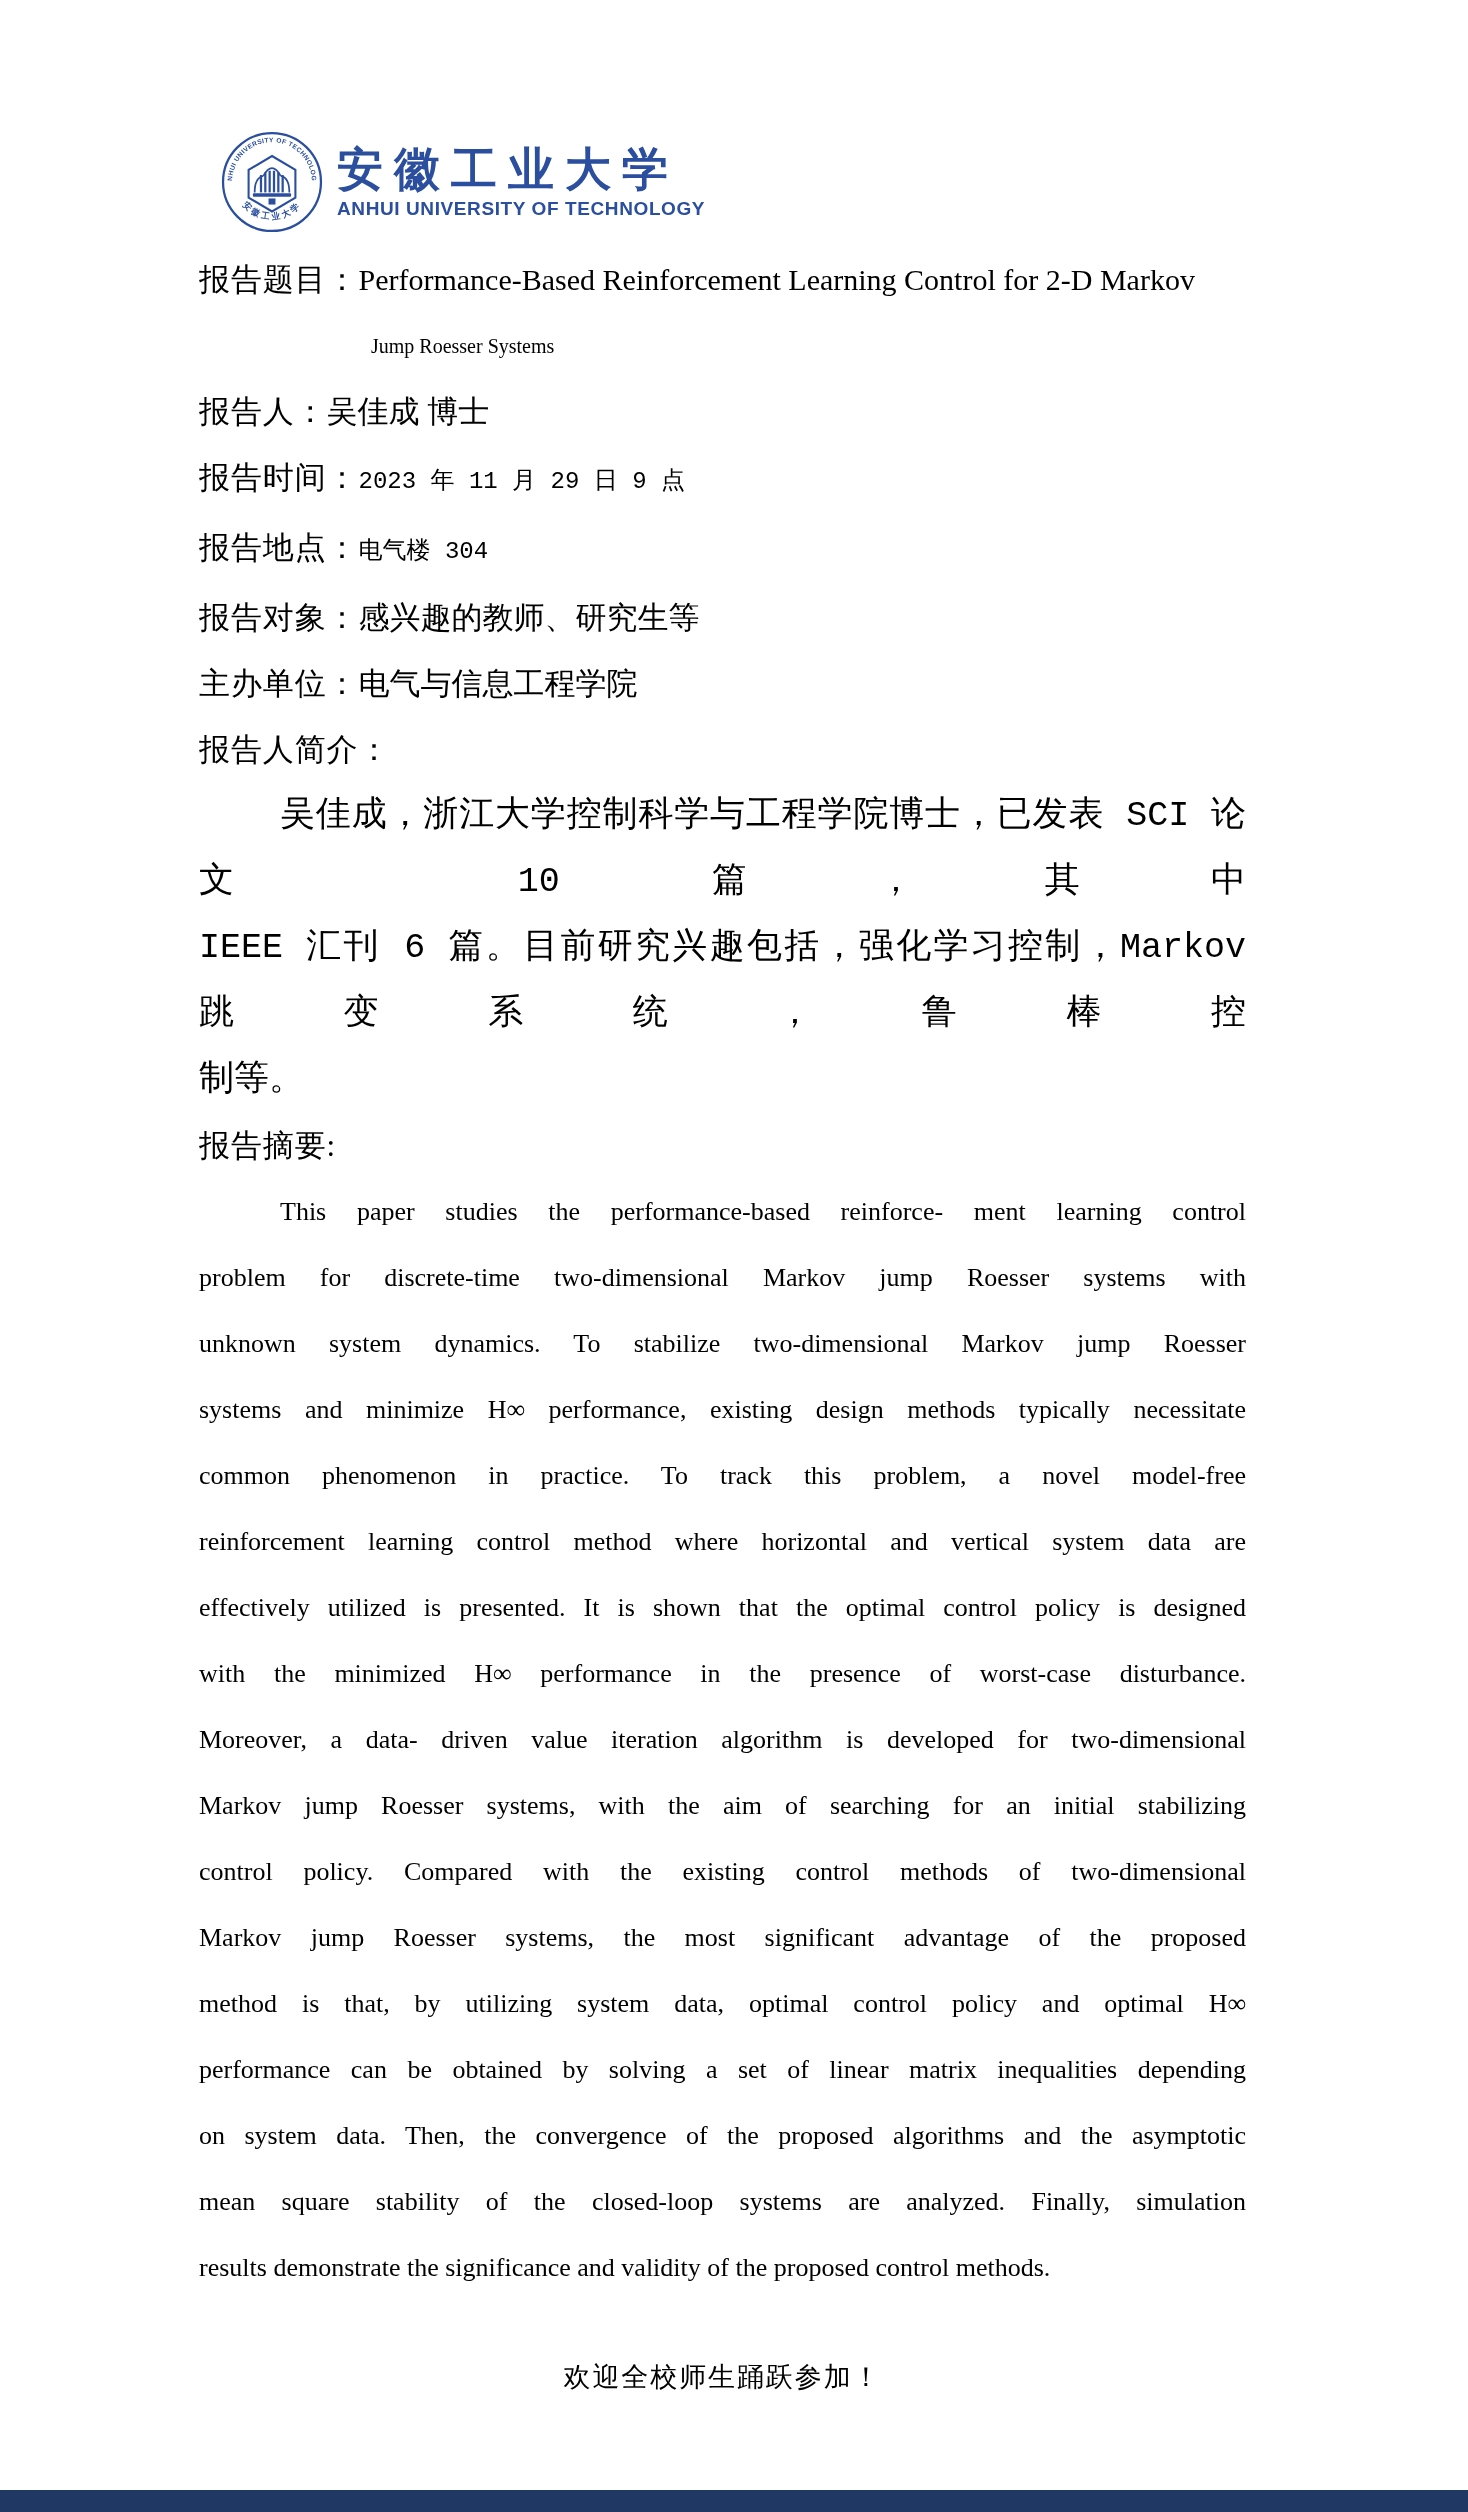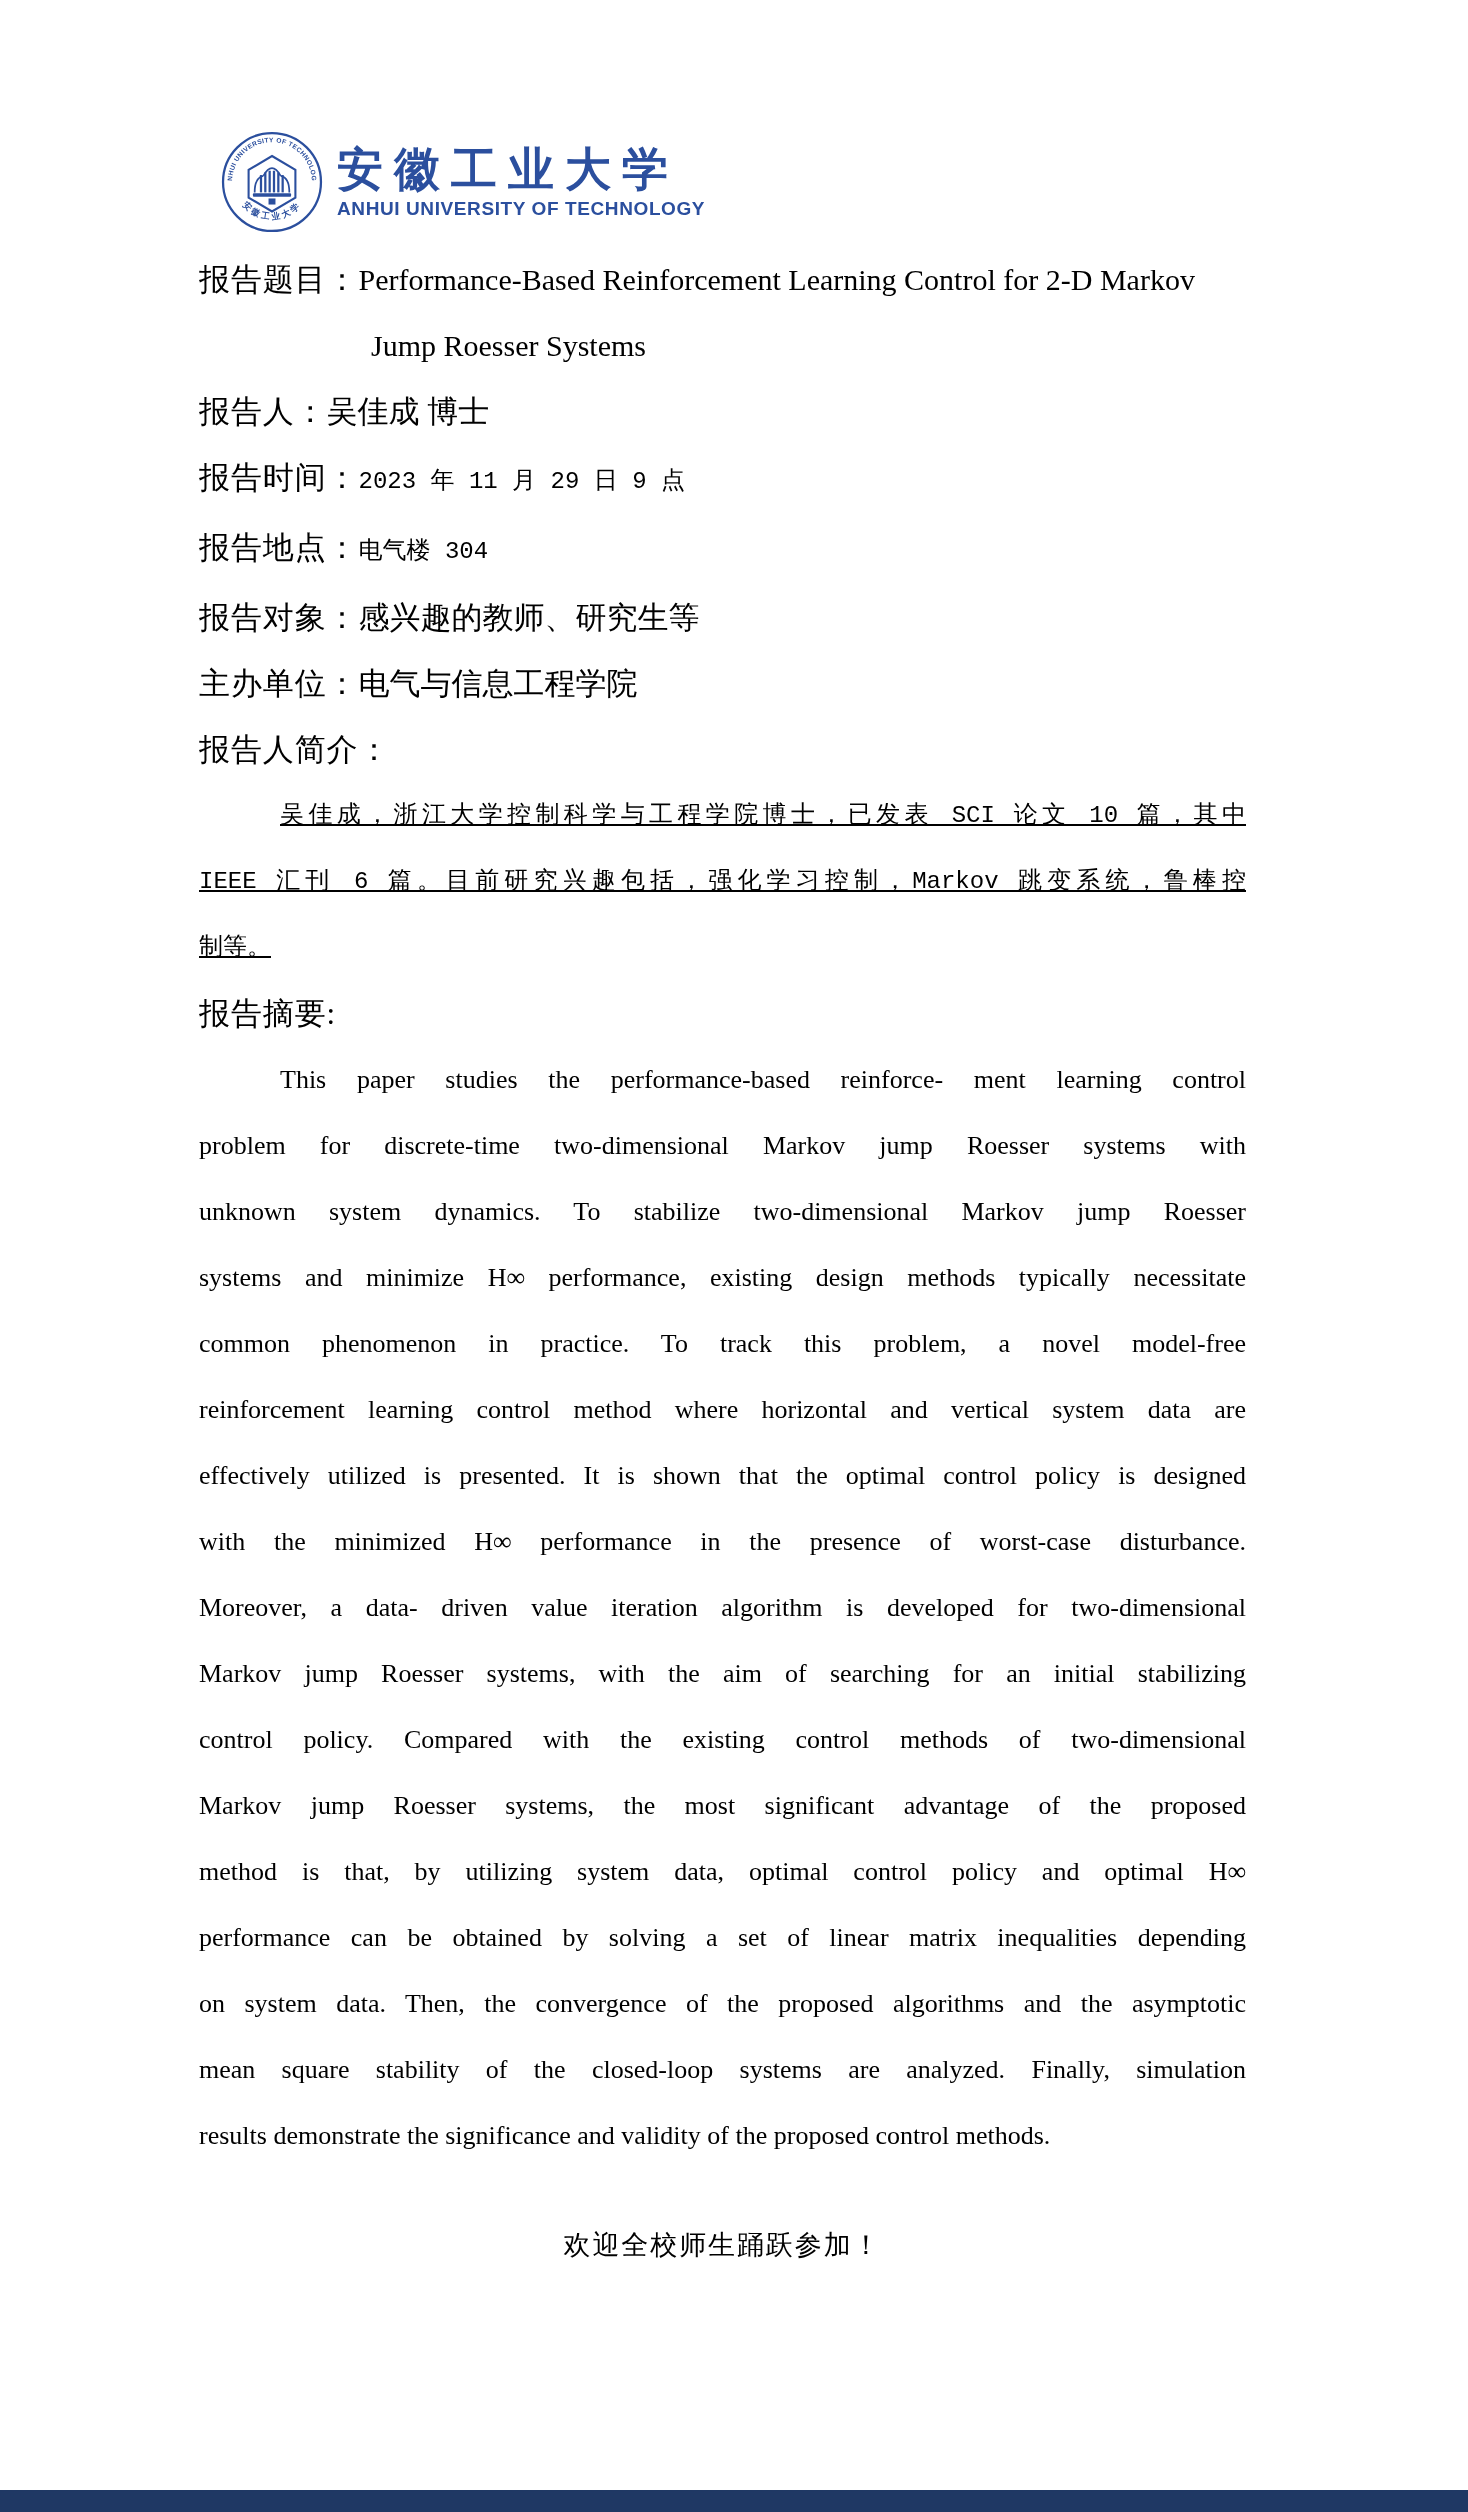--- a/index.html
+++ b/index.html
@@ -21,29 +21,29 @@
                   font-family:"Liberation Sans","DejaVu Sans",sans-serif; }
 
   
   .content { position:absolute; left:199px; top:247px; width:1047px; }
 
   .row { font-size:31px; line-height:66px; white-space:nowrap; }
   .row .lbl { letter-spacing:0.9px; }
   .row .val {}
   .val-mono { font-family:Liberation Mono, monospace; font-size:24px; }
   .title-val { font-size:30px; }
-  .title-cont { padding-left:172px; font-size:30px; }
+  .title-cont { padding-left:172px; font-size:20px; }
 
   .para { }
   .para .jline { text-align:justify; text-align-last:justify; line-height:66px; }
   .para .jline:first-child { text-indent:81px; }
   .para .jline.last { text-align:right; text-align-last:left; }
 
-  .bio .jline { font-size:24px;
-                font-family:"Liberation Mono","DejaVu Sans Mono","Liberation Serif",serif;text-decoration:underline; }
+  .bio .jline { font-size:35px;
+                font-family:"Liberation Mono","DejaVu Sans Mono","Liberation Serif",serif; }
   .abstract .jline { font-size:26px;
                 font-family:"Liberation Serif","DejaVu Serif",serif; }
 
   .footer-note { margin-top:43px; text-align:center; font-size:27px;
                  line-height:66px; letter-spacing:1.9px; }
 
   .footer-bar { position:absolute; left:0; bottom:0; width:1468px; height:22px; }
 </style>
 </head>
 <body>

